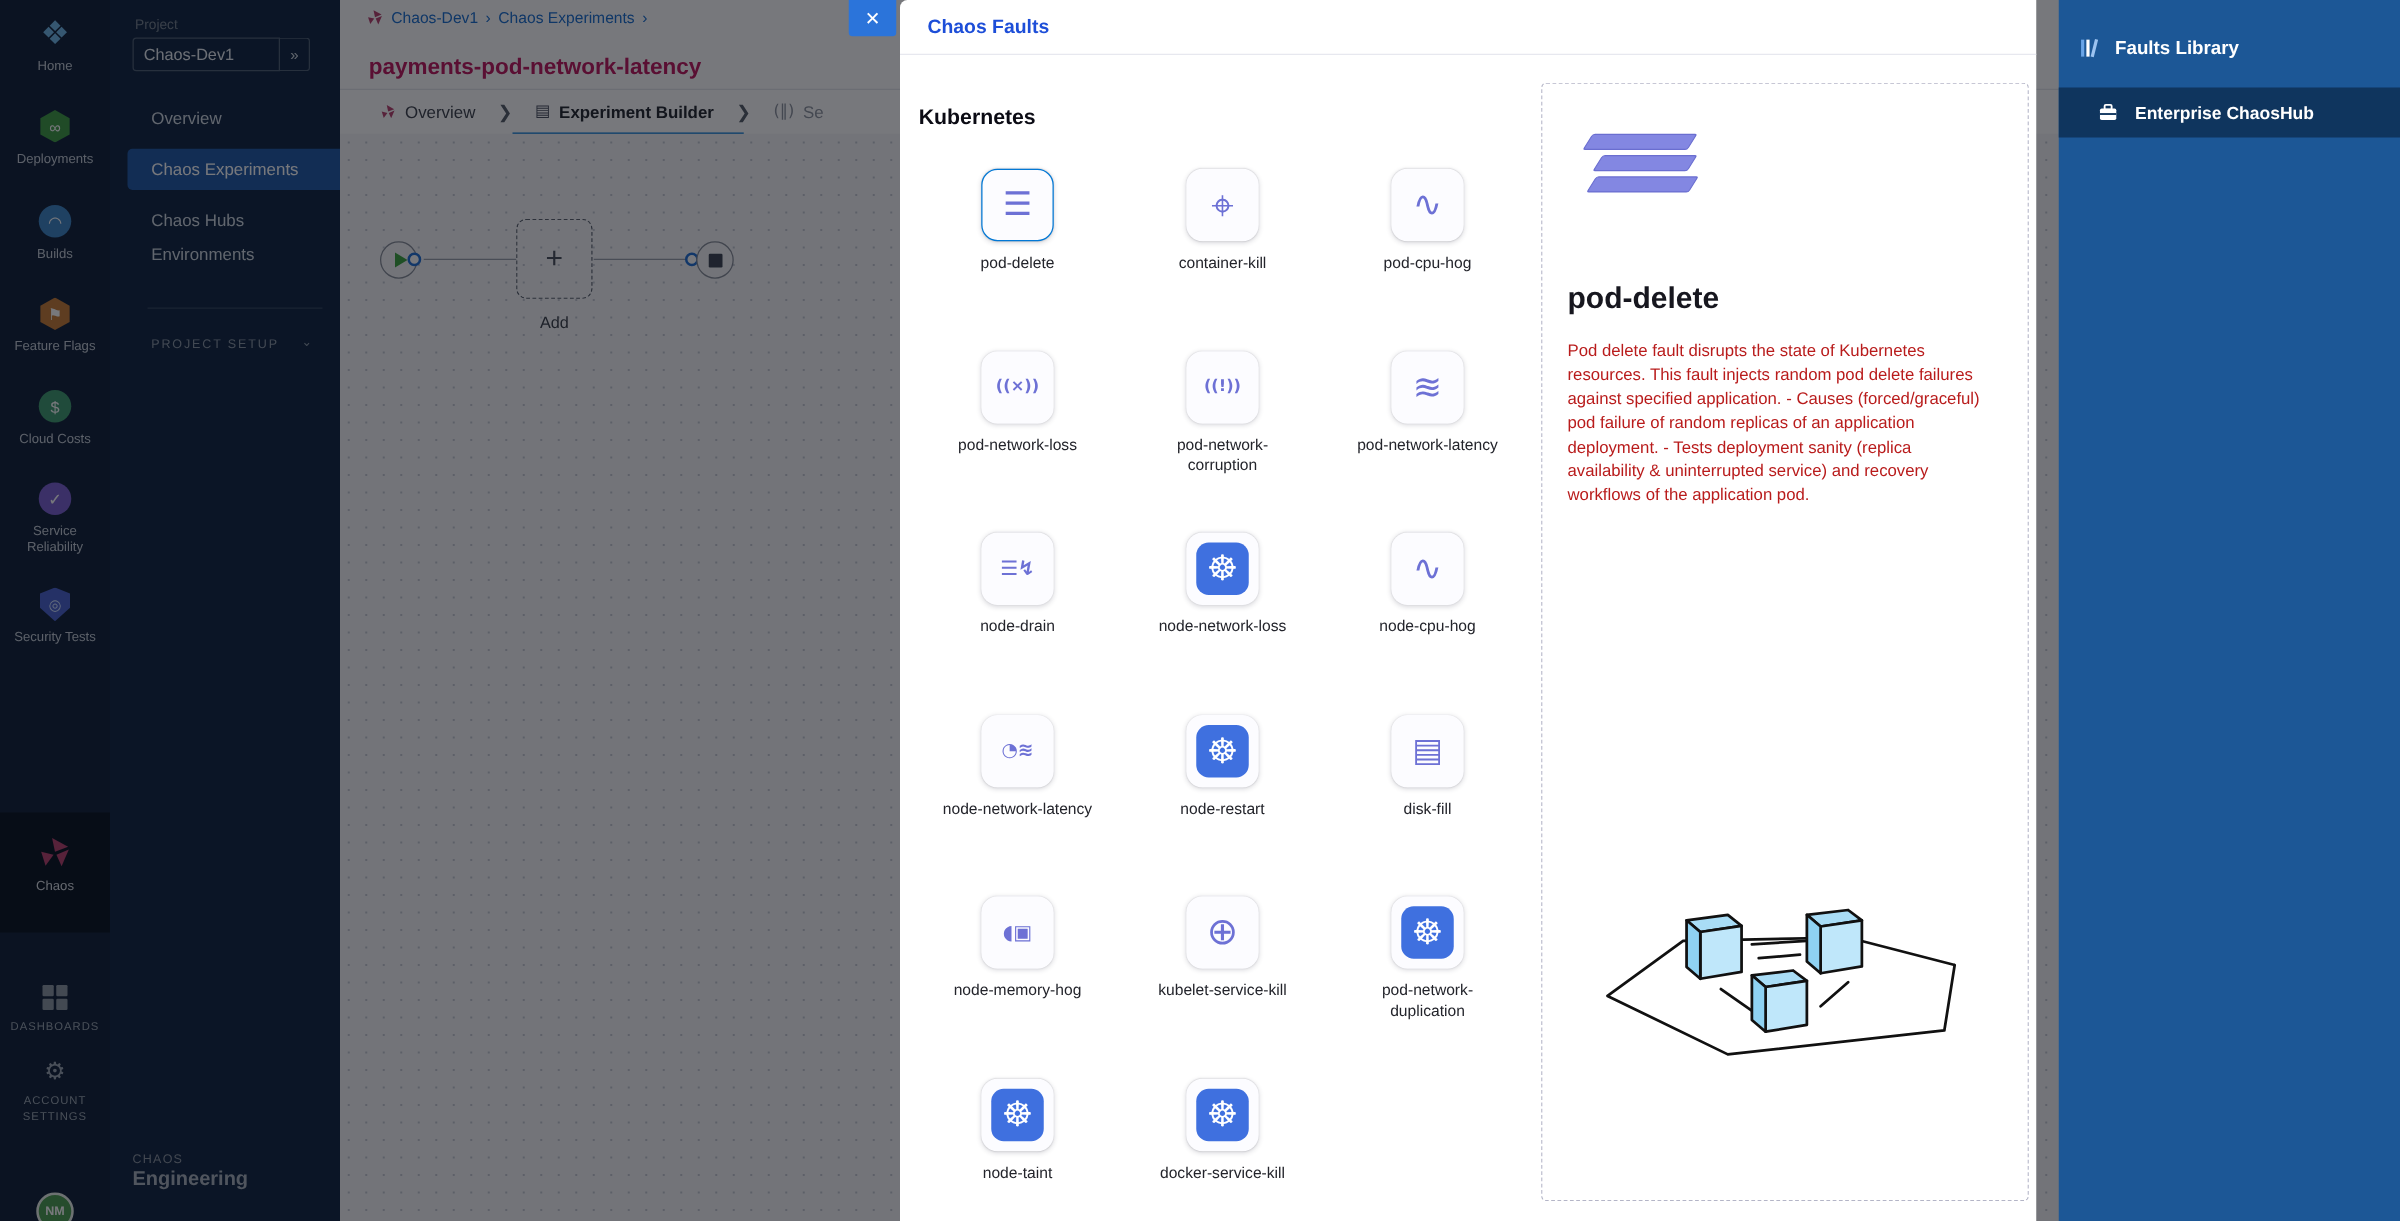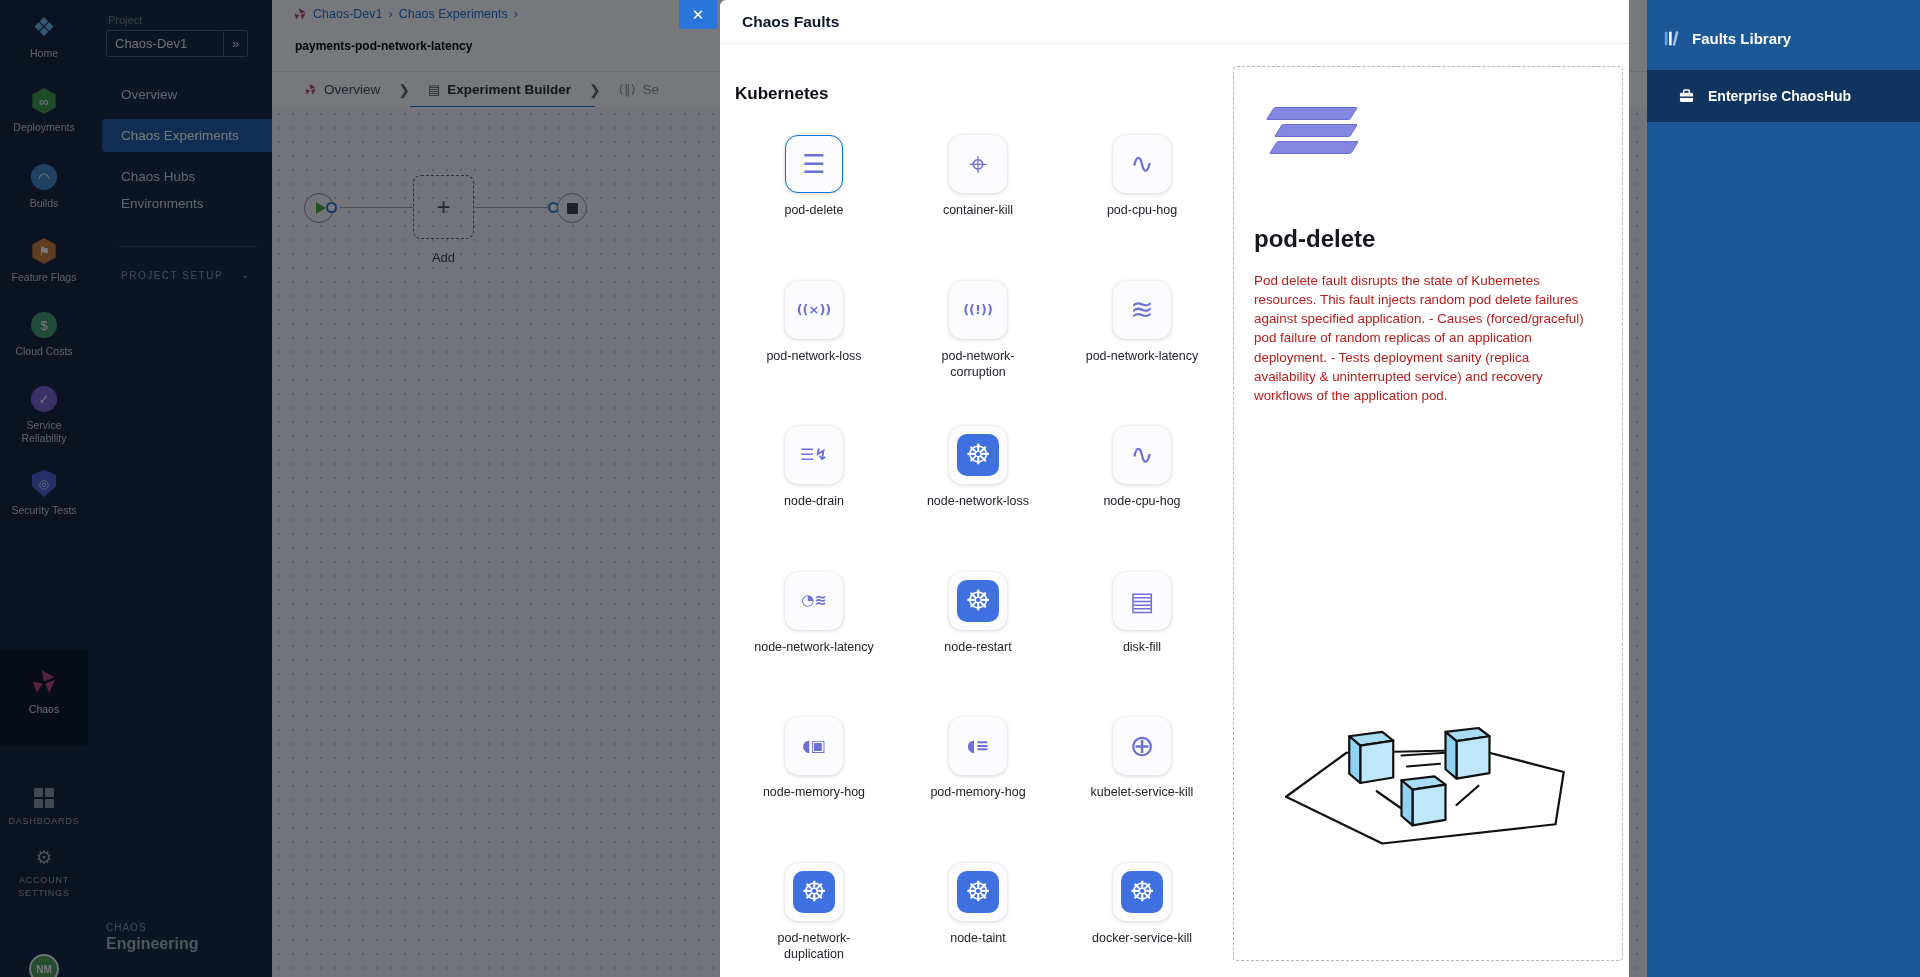--- a/index.html
+++ b/index.html
@@ -36,21 +36,21 @@
   .panel-divider{position:absolute;left:30px;top:246px;width:140px;border-top:1px solid #31445c;}
   .setup-row{position:absolute;left:33px;top:270px;width:130px;font-size:10px;letter-spacing:1.5px;color:#8b97a5;display:flex;justify-content:space-between;}
   .brand{position:absolute;left:18px;top:922px;}
   .brand-top{font-size:10px;letter-spacing:1px;color:#8b94a1;}
   .brand-bottom{font-size:16px;font-weight:bold;color:#a9b2bd;margin-top:2px;}
 
   
   .main{position:absolute;left:272px;top:0;width:1648px;height:977px;background:#fff;}
   .crumbs{position:absolute;left:21px;top:7px;display:flex;align-items:center;gap:6px;font-size:12.5px;color:#1a6fd0;}
   .crumb-sep{color:#1a6fd0;}
-  .page-title{position:absolute;left:23px;top:31px;font-size:12px;font-weight:bold;color:#000000;}
+  .page-title{position:absolute;left:23px;top:31px;font-size:18px;font-weight:bold;color:#be185d;}
   .title-divider{position:absolute;left:0;top:71px;width:100%;border-top:1px solid #e4e7ec;}
   .tabbar{position:absolute;left:28px;top:72px;height:35px;display:flex;align-items:center;gap:14px;}
   .tab{display:flex;align-items:center;gap:7px;font-size:13.5px;color:#3c424c;height:35px;position:relative;padding:0 4px;}
   .tab.active{font-weight:bold;color:#22262e;}
   .tab.active::after{content:"";position:absolute;left:-14px;right:-20px;bottom:-1px;border-bottom:2px solid #0278d5;}
   .tab.dim{color:#8f95a0;}
   .tab-sep{color:#565d68;font-size:14px;font-family:"DejaVu Sans",sans-serif;}
   .tab-ic{color:#4a5160;font-family:"DejaVu Sans",sans-serif;font-size:13px;}
   .canvas{position:absolute;left:0;top:107px;width:100%;height:870px;background:#f5f6f8;
           background-image:radial-gradient(#c4c9d2 1px,transparent 1px);background-size:14px 14px;}
@@ -65,21 +65,21 @@
   .add-label{position:absolute;left:141px;top:143px;width:61px;text-align:center;font-size:13px;color:#393f48;}
 
   
   .scrim{position:absolute;inset:0;background:rgba(7,10,16,.55);z-index:40;}
 
   
   .close-btn{position:absolute;left:679px;top:0;width:38px;height:29px;background:#2b74da;color:#fff;z-index:60;
              display:flex;align-items:center;justify-content:center;font-size:15px;border-radius:0 0 3px 3px;cursor:pointer;font-family:"DejaVu Sans",sans-serif;}
   .modal{position:absolute;left:720px;top:0;width:909px;height:977px;background:#fff;z-index:50;border-radius:6px 0 0 0;}
   .modal-header{height:44px;border-bottom:1px solid #e7e8ef;display:flex;align-items:center;padding-left:22px;
-                font-size:15.5px;font-weight:bold;color:#0f172a;}
+                font-size:15.5px;font-weight:bold;color:#1d4ed8;}
   .section-title{position:absolute;left:15px;top:84px;font-size:17px;font-weight:bold;color:#0b0b14;}
   .fault-grid{position:absolute;left:12px;top:135px;width:498px;display:grid;grid-template-columns:repeat(3,164px);
               grid-auto-rows:145.5px;justify-items:center;}
   .fault-cell{display:flex;flex-direction:column;align-items:center;cursor:pointer;}
   .fault-card{width:58px;height:58px;border-radius:13px;background:#fcfcff;
               box-shadow:0 1px 4px rgba(40,41,61,.18),0 0 1px rgba(40,41,61,.12);
               display:flex;align-items:center;justify-content:center;}
   .fault-card.selected{border:1.8px solid #0278d5;}
   .fault-name{margin-top:9px;font-size:12.5px;line-height:16.5px;color:#23242b;text-align:center;max-width:122px;}
   .fi{font-family:"DejaVu Sans",sans-serif;color:#6d71d5;display:flex;align-items:center;justify-content:center;line-height:1;}
@@ -106,21 +106,21 @@
   .slab.s3{margin-left:12px;width:76px;}
   .slab.s4{margin-left:7px;width:82px;}
   .detail-title{position:absolute;left:20px;top:158px;font-size:24px;font-weight:bold;color:#17171f;}
   .detail-desc{position:absolute;left:20px;top:204px;width:336px;font-size:13.4px;line-height:1.43;color:#b91c1c;}
   .detail-illustration{position:absolute;left:30px;top:630px;}
 
   
   .fl{position:absolute;left:1647px;top:0;width:273px;height:977px;background:#1c5796;z-index:50;color:#fff;}
   .fl-header{display:flex;align-items:center;gap:11px;padding:30px 0 0 17px;}
   .fl-title{font-size:15px;font-weight:bold;}
-  .fl-hub{margin-top:23px;height:52px;background:#0f355e;display:flex;align-items:center;padding-left:32px;gap:14px;}
+  .fl-hub{margin-top:23px;height:40px;background:#0f355e;display:flex;align-items:center;padding-left:32px;gap:14px;}
   .fl-hub-label{font-size:14px;font-weight:bold;}
   .fl-cat{padding-left:64px;height:34px;line-height:34px;font-size:13.5px;color:#eef3fa;cursor:pointer;}
   .fl-cats{margin-top:5px;}
 </style>
 </head>
 <body>
 
 <div class="stage">
 
   <svg width="0" height="0" style="position:absolute">
@@ -351,26 +351,20 @@
         <div class="fault-card">
             <span class="fi" data-icon="disk"></span>
           </div>
         <div class="fault-name">disk-fill</div>
       </div>
       <div class="fault-cell">
         <div class="fault-card">
             <span class="fi" data-icon="pacman-box"></span>
           </div>
         <div class="fault-name">node-memory-hog</div>
-      </div>
-      <div class="fault-cell">
-        <div class="fault-card">
-            <span class="fi" data-icon="pacman-bars"></span>
-          </div>
-        <div class="fault-name">pod-memory-hog</div>
       </div>
       <div class="fault-cell">
         <div class="fault-card">
             <span class="fi" data-icon="target"></span>
           </div>
         <div class="fault-name">kubelet-service-kill</div>
       </div>
       <div class="fault-cell">
         <div class="fault-card">
             <span class="fi" data-icon="k8s"></span>

